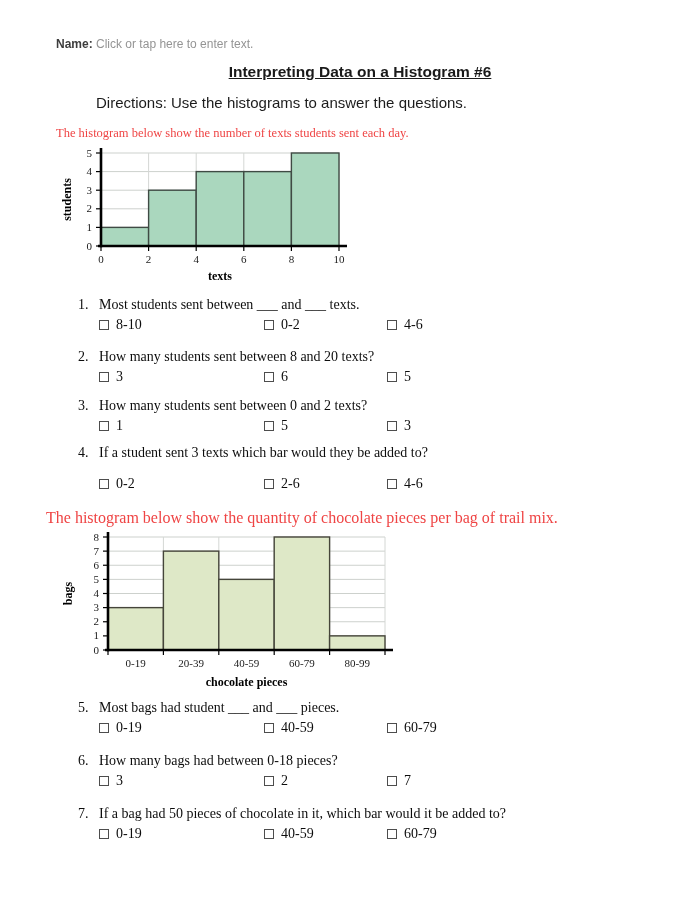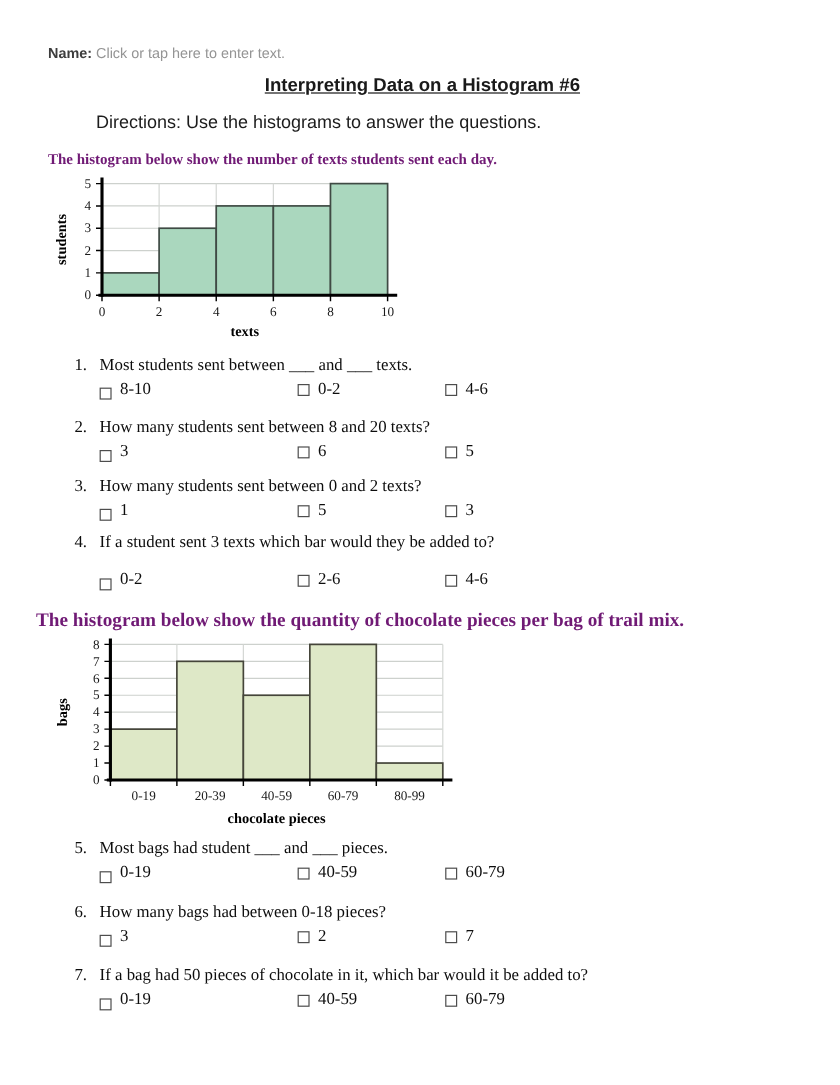--- a/index.html
+++ b/index.html
@@ -1,53 +1,53 @@
 <!DOCTYPE html>
 <html><head>
 <meta charset="utf-8">
 <style>
   * { margin:0; padding:0; box-sizing:border-box; }
   html,body { width:700px; height:904px; background:#ffffff; overflow:hidden; }
   .page {
     width:700px; height:904px;
-    padding:36px 36px 0 40px;
+    padding:36px 36px 0 56px;
     font-family:"Liberation Serif", serif;
     color:#111;
   }
   
   .name-row { font-family:"Liberation Sans", sans-serif; font-size:12px; line-height:16px; }
   .name-label { font-weight:bold; color:#3d3d3d; }
   .name-placeholder { color:#949494; }
   .page-title {
     margin-top:11px; text-align:center;
     font-family:"Liberation Sans", sans-serif;
     font-size:15.5px; font-weight:bold; color:#1a1a1a;
     text-decoration:underline;
   }
   .directions {
     margin-top:13px;
     font-family:Liberation Sans, sans-serif;
     font-size:15px; color:#1c1c1c;margin-left:40px;
   }
   
-  .chart-title { margin-top:15px; font-size:12.5px; font-weight:bold; color:#701a75; }
+  .chart-title { margin-top:15px; font-size:12.5px; font-weight:normal; color:#ef4444; }
   .chart-title.second { margin-top:17px; margin-left:-10px; font-size:16px; }
   .chart-svg { display:block; margin-top:2px; }
   .chart-svg.first { margin-left:3px; }
   .chart-svg.second { margin-left:4px; }
   svg text.tick { font-family:"Liberation Serif", serif; font-size:11px; fill:#1a1a1a; }
   svg text.axis-label { font-family:"Liberation Serif", serif; font-size:12px; font-weight:bold; fill:#000; }
   
   .question { font-size:14px; color:#0d0d0d; }
   .q-line { display:flex; line-height:17px; }
   .q-num { width:21px; margin-left:22px; flex:none; }
   .q-text { flex:1; }
   .q-options { display:flex; margin-left:43px; margin-top:3px; line-height:17px; }
   .q-opt { display:flex; align-items:center; }
-  .q-opt.c1 { width:165px; flex:none;align-items:flex-end; }
+  .q-opt.c1 { width:165px; flex:none; }
   .q-opt.c2 { width:123px; flex:none; }
   .checkbox {
     display:inline-block; width:10px; height:10px; flex:none;
     border:1.3px solid #4d4d4d; background:#fff; margin-right:7px;
   }
   .q1 { margin-top:12px; }
   .q2 { margin-top:15px; }
   .q3 { margin-top:12px; }
   .q4 { margin-top:10px; }
   .q4 .q-options { margin-top:14px; }

